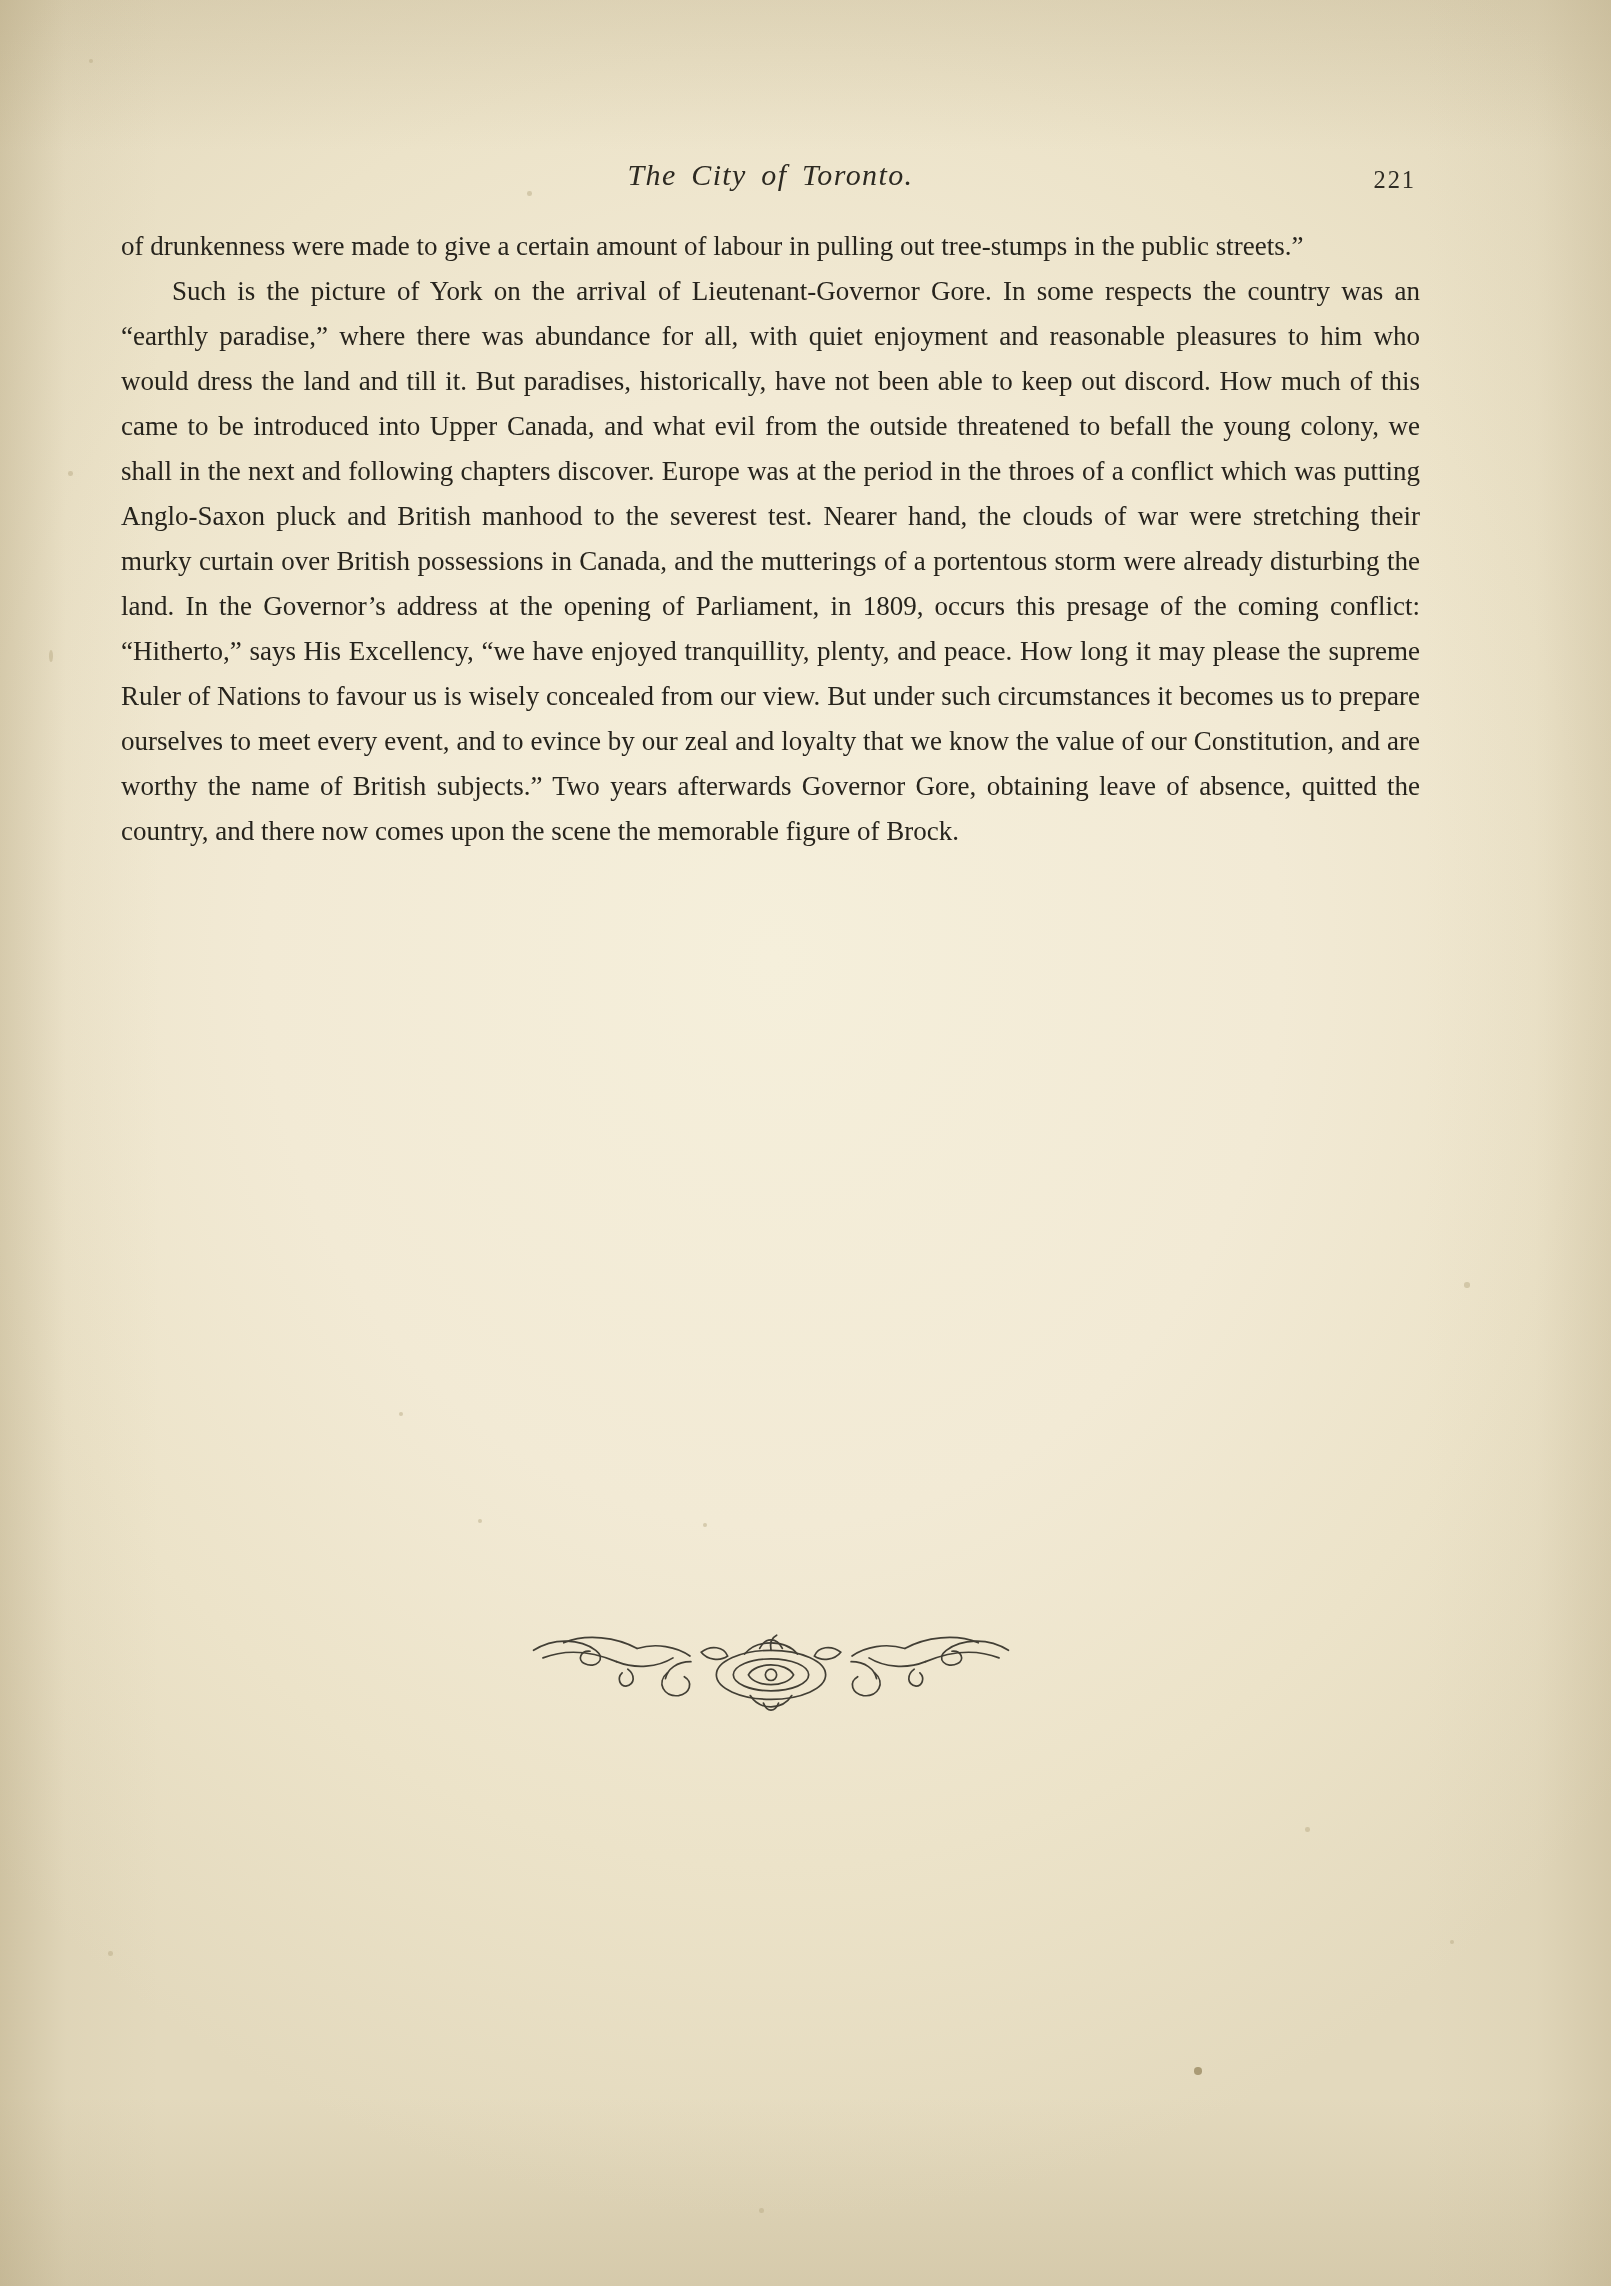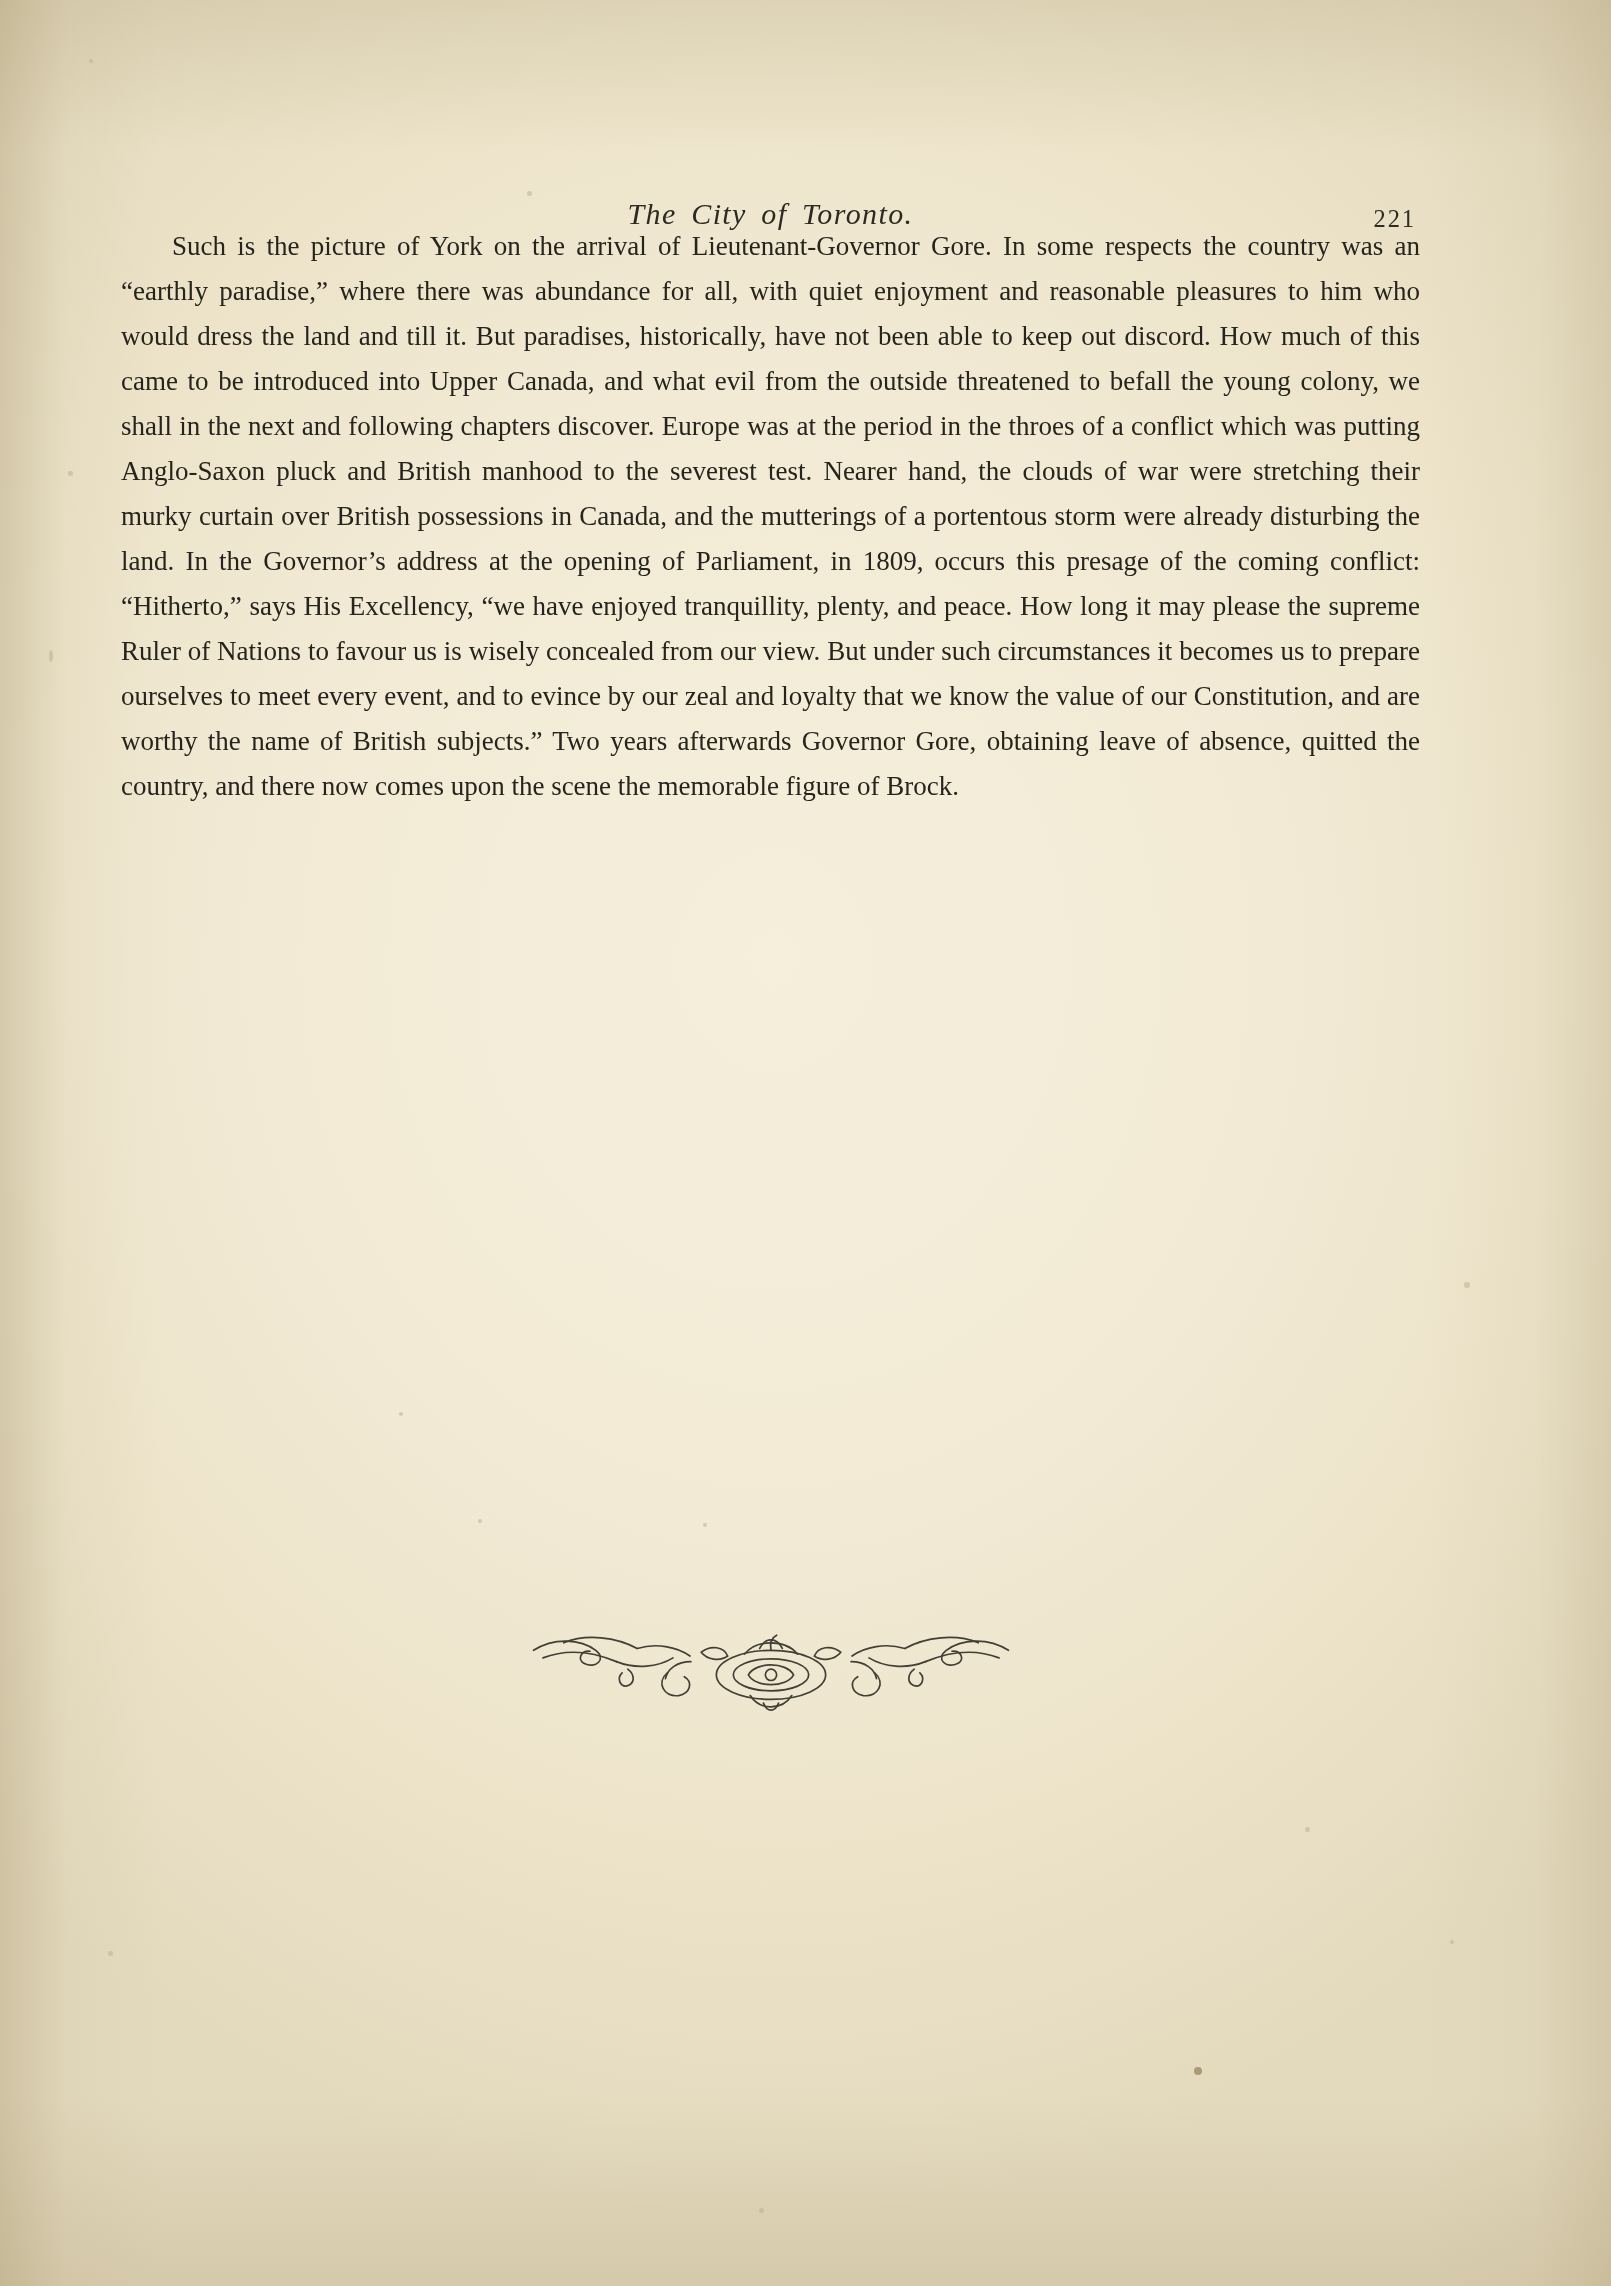--- a/index.html
+++ b/index.html
@@ -43,21 +43,20 @@
     height: 2286px;
   }
 
   
   .header-row {
     position: absolute;
     top: 158px;
     left: 0;
     width: 1299px;
     height: 41px;
-    margin-top: 39px;
   }
   .running-head {
     position: absolute;
     left: 0;
     right: 0;
     text-align: center;
     font-family: "Liberation Serif", serif;
     font-style: italic;
     font-size: 30px;
     letter-spacing: 1.4px;
@@ -135,20 +134,21 @@
   <div class="speck" style="left:478px; top:1519px;width:3.8px; height:3.8px;"></div>
 
   <div class="content">
 
     <div class="header-row">
       <div class="running-head">The City of Toronto.</div>
       <div class="folio">221</div>
     </div>
 
     <div class="textblock">
+      <p>of drunkenness were made to give a certain amount of labour in pulling out tree-stumps in the public streets.”</p>
       <p class="indent">Such is the picture of York on the arrival of Lieutenant-Governor Gore.  In some respects the country was an “earthly paradise,” where there was abundance for all, with quiet enjoyment and reasonable pleasures to him who would dress the land and till it.  But paradises, historically, have not been able to keep out discord.  How much of this came to be introduced into Upper Canada, and what evil from the outside threatened to befall the young colony, we shall in the next and following chapters discover.  Europe was at the period in the throes of a conflict which was putting Anglo-Saxon pluck and British manhood to the severest test. Nearer hand, the clouds of war were stretching their murky curtain over British possessions in Canada, and the mutterings of a portentous storm were already disturbing the land.  In the Governor’s address at the opening of Parliament, in 1809, occurs this presage of the coming conflict: “Hitherto,” says His Excellency, “we have enjoyed tranquillity, plenty, and peace. How long it may please the supreme Ruler of Nations to favour us is wisely concealed from our view.  But under such circumstances it becomes us to prepare ourselves to meet every event, and to evince by our zeal and loyalty that we know the value of our Constitution, and are worthy the name of British subjects.”  Two years afterwards Governor Gore, obtaining leave of absence, quitted the country, and there now comes upon the scene the memorable figure of Brock.</p>
     </div>
 
     <div class="ornament">
       <svg viewBox="0 0 520 110" xmlns="http://www.w3.org/2000/svg" aria-hidden="true">
         <g fill="none" stroke="#2b2820" stroke-width="1.8" stroke-linecap="round">
 
           <path d="M8 32 C30 18, 58 20, 74 32 C86 41, 74 52, 62 46 C54 42, 58 32, 68 33"></path>
           <path d="M18 40 C44 30, 72 34, 96 44"></path>
           <path d="M40 24 C64 14, 96 18, 118 30"></path>

